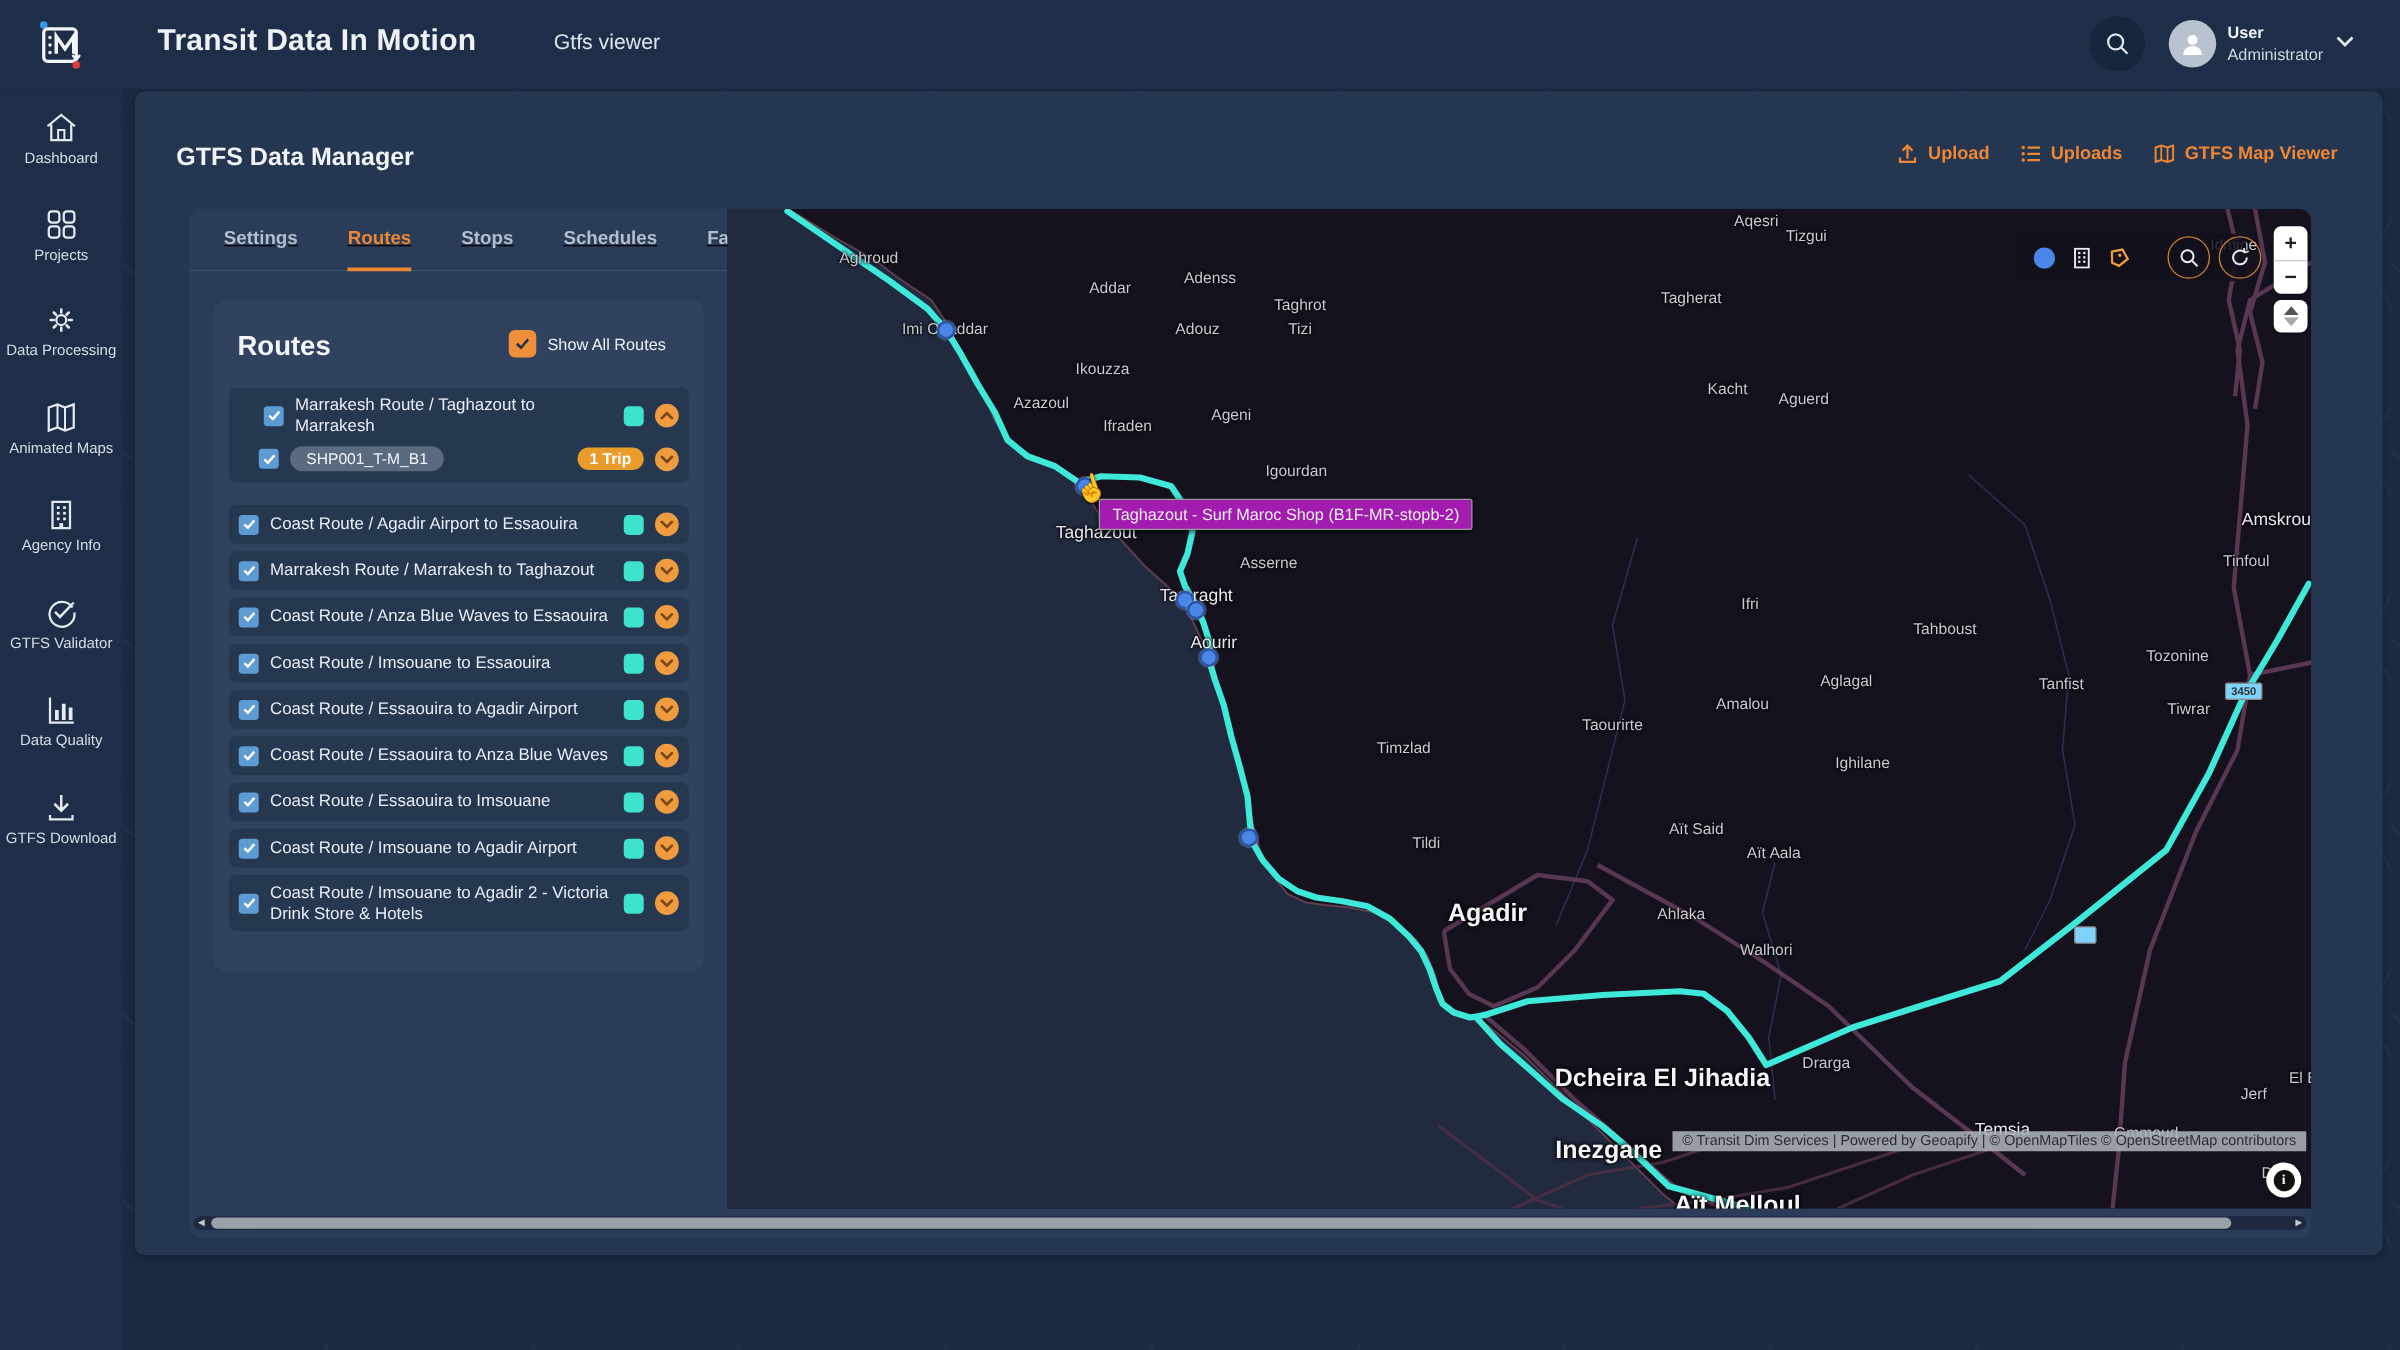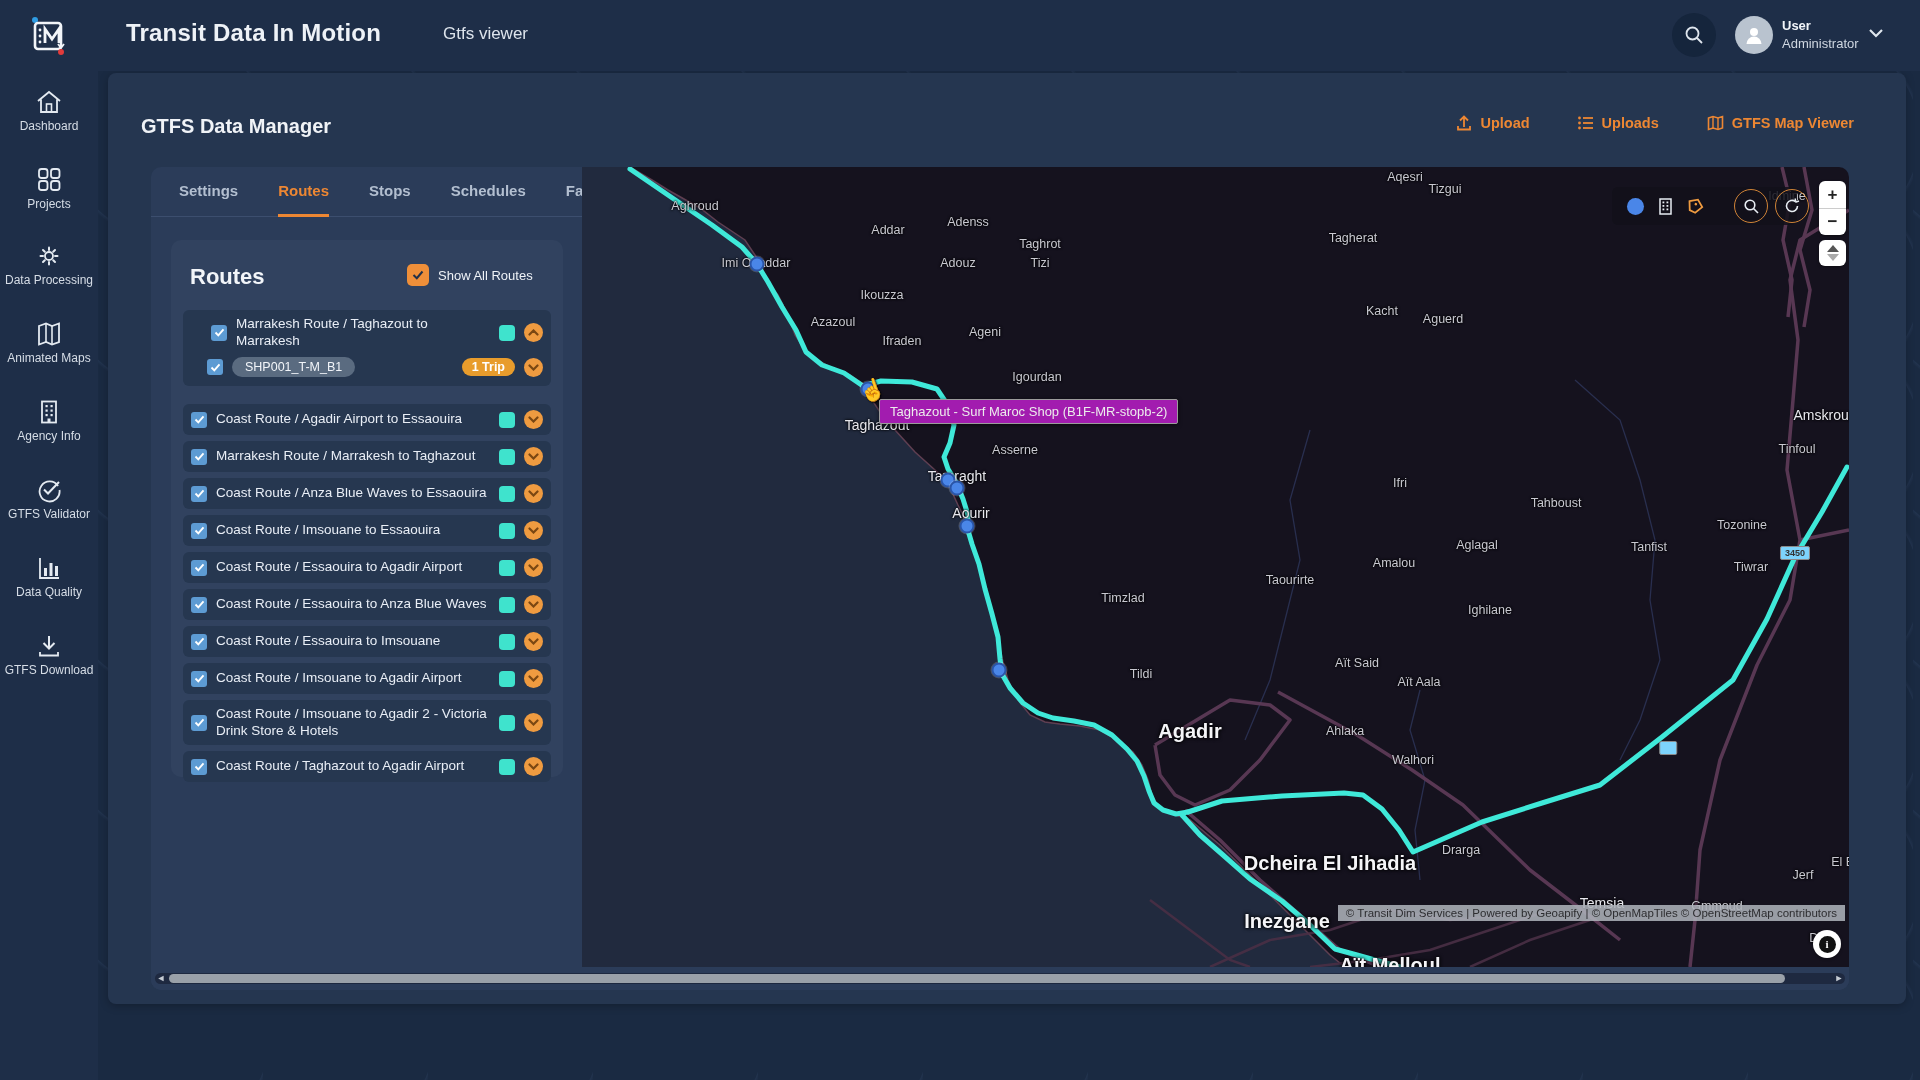--- a/index.html
+++ b/index.html
@@ -25,28 +25,28 @@
   .snav { position:absolute; left:0; width:98px; text-align:center; cursor:pointer; }
   .snav .slabel { display:block; margin-top:4px; font-size:12px; color:#d6dde6; }
 
   
   .page { position:absolute; left:98px; top:71px; width:1822px; height:1009px; background:#1a2a42;
           background-image:radial-gradient(circle 105px at 70px 65px, transparent 101px, rgba(95,125,175,.10) 102px, transparent 105px);
           background-size:165px 150px; }
   .card { position:absolute; left:10px; top:2px; width:1798px; height:931px; background:#253650; border-radius:8px;
           box-shadow:0 2px 8px rgba(0,0,0,.25); }
   .card-title { position:absolute; left:33px; top:42px; font-size:20px; font-weight:bold; color:#f0f3f7; }
-  .card-actions { position:absolute; right:52px; top:42px; display:flex; gap:48px; }
+  .card-actions { position:absolute; right:36px; top:42px; display:flex; gap:25px; }
   .action-link { display:flex; align-items:center; gap:8px; color:#ed8733; font-size:14.5px; font-weight:bold; cursor:pointer; }
 
   
   .panel { position:absolute; left:43px; top:94px; width:1698px; height:823px; background:#2b3c59;
            border-radius:10px; overflow:hidden; }
   .tabs { position:absolute; left:0; top:0; width:431px; height:50px; border-bottom:1px solid #3c4e6e;
-          display:flex; align-items:center; padding-left:28px; gap:40px; }
+          display:flex; align-items:center; padding-left:28px; gap:40px;text-decoration:underline; }
   .tab { font-size:15px; font-weight:bold; color:#b3bfd0; cursor:pointer; height:50px; line-height:48px; }
   .tab.active { color:#ed8733; border-bottom:3px solid #ed8733; }
 
   .routes-box { position:absolute; left:20px; top:73px; width:392px; height:537px; background:#31425f; border-radius:10px; }
   .routes-h { position:absolute; left:19px; top:24px; font-size:22px; font-weight:bold; color:#f2f5f9; }
   .showall { position:absolute; left:236px; top:24px; display:flex; align-items:center; gap:9px; cursor:pointer; }
   .showall .obox { width:22px; height:22px; border-radius:5px; background:#ef8f39; display:flex; align-items:center; justify-content:center; }
   .showall .slab { font-size:13px; color:#eef2f7; }
   .rlist { position:absolute; left:12px; top:70px; width:368px; display:flex; flex-direction:column; gap:6px; }
   .rrow { background:#263750; border-radius:6px; padding:6px 8px 6px 8px; display:flex; align-items:center; gap:9px; }
@@ -420,34 +420,20 @@
                   </svg>
                 </button>
               </div>
               <div class="rrow">
                 <span class="rcheck">
                   <svg width="11" height="9" viewBox="0 0 11 9">
                     <path d="M1.5 4.5 L4.3 7.3 L9.5 1.3" fill="none" stroke="#fff" stroke-width="1.9"></path>
                   </svg>
                 </span>
                 <div class="rname">Coast Route / Imsouane to Agadir 2 - Victoria Drink Store &amp; Hotels</div>
-                <span class="swatch"></span>
-                <button class="chev">
-                  <svg width="11" height="7" viewBox="0 0 11 7">
-                    <path d="M1.5 1.5 L5.5 5.5 L9.5 1.5" fill="none" stroke="#7a4712" stroke-width="2.2" stroke-linecap="round"></path>
-                  </svg>
-                </button>
-              </div>
-              <div class="rrow">
-                <span class="rcheck">
-                  <svg width="11" height="9" viewBox="0 0 11 9">
-                    <path d="M1.5 4.5 L4.3 7.3 L9.5 1.3" fill="none" stroke="#fff" stroke-width="1.9"></path>
-                  </svg>
-                </span>
-                <div class="rname">Coast Route / Taghazout to Agadir Airport</div>
                 <span class="swatch"></span>
                 <button class="chev">
                   <svg width="11" height="7" viewBox="0 0 11 7">
                     <path d="M1.5 1.5 L5.5 5.5 L9.5 1.5" fill="none" stroke="#7a4712" stroke-width="2.2" stroke-linecap="round"></path>
                   </svg>
                 </button>
               </div>
             </div>
         </div>
 

